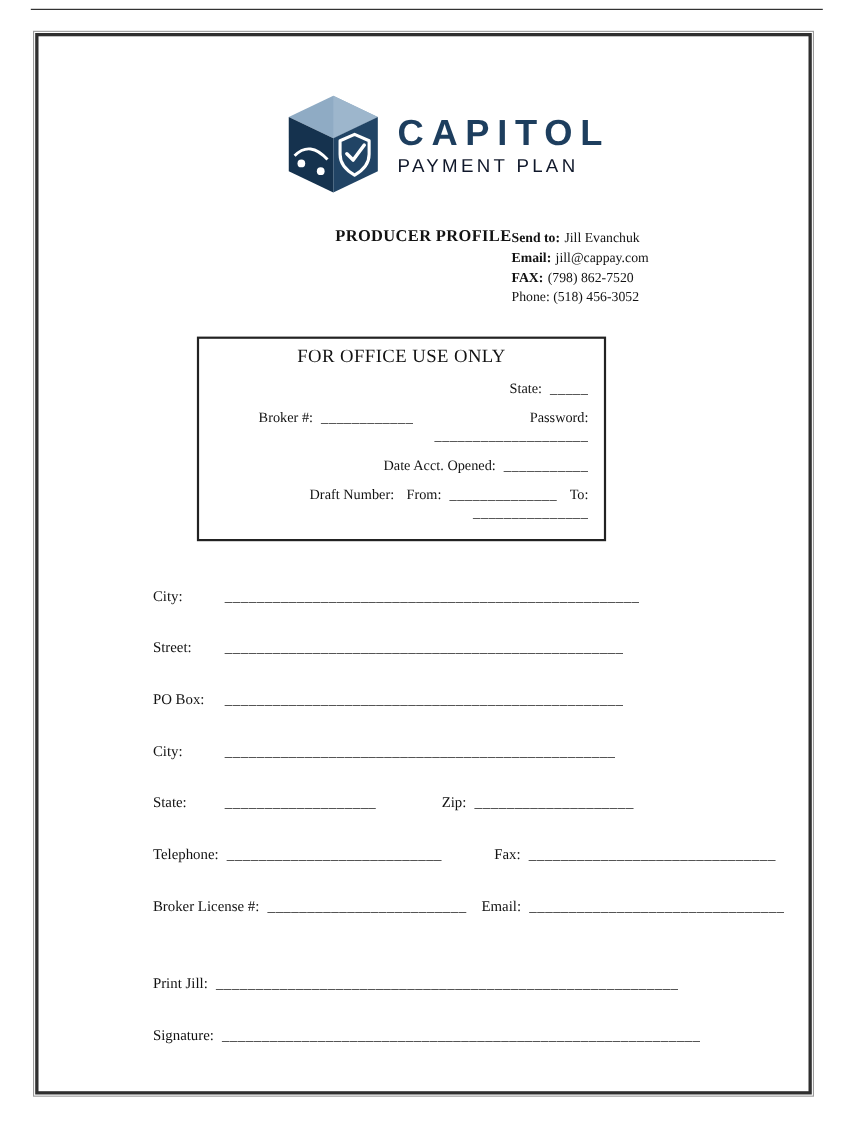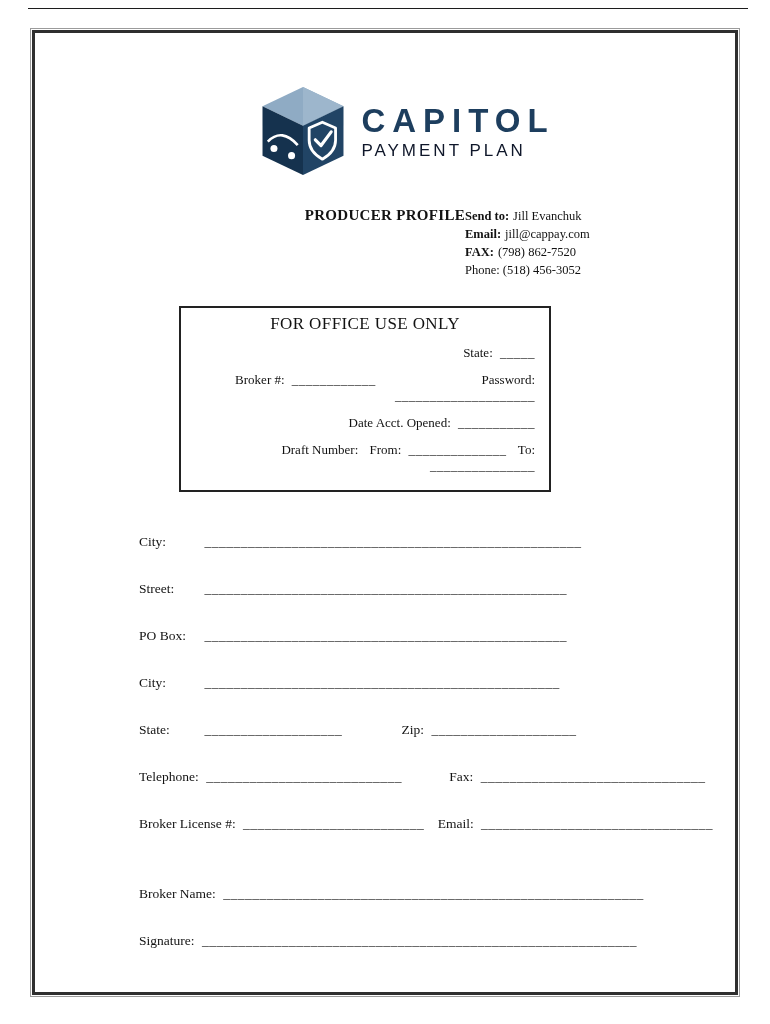--- a/index.html
+++ b/index.html
@@ -165,21 +165,21 @@
     </div>
 
     <div class="frow">
       <span>Broker License #:</span>
       <span class="line ml4">_________________________</span>
       <span class="email-label">Email:</span>
       <span class="line ml4">________________________________</span>
     </div>
 
     <div class="frow gap-big">
-      <span>Broker Name:</span>
+      <span>Print Jill:</span>
       <span class="line ml4">__________________________________________________________</span>
     </div>
 
     <div class="frow">
       <span>Signature:</span>
       <span class="line ml4">____________________________________________________________</span>
     </div>
 
   </div>
 </div>

